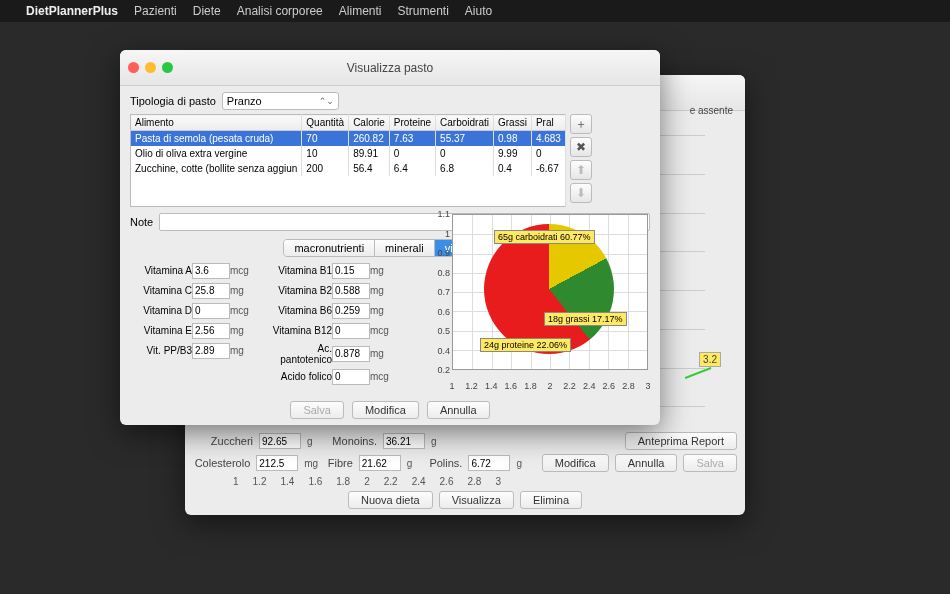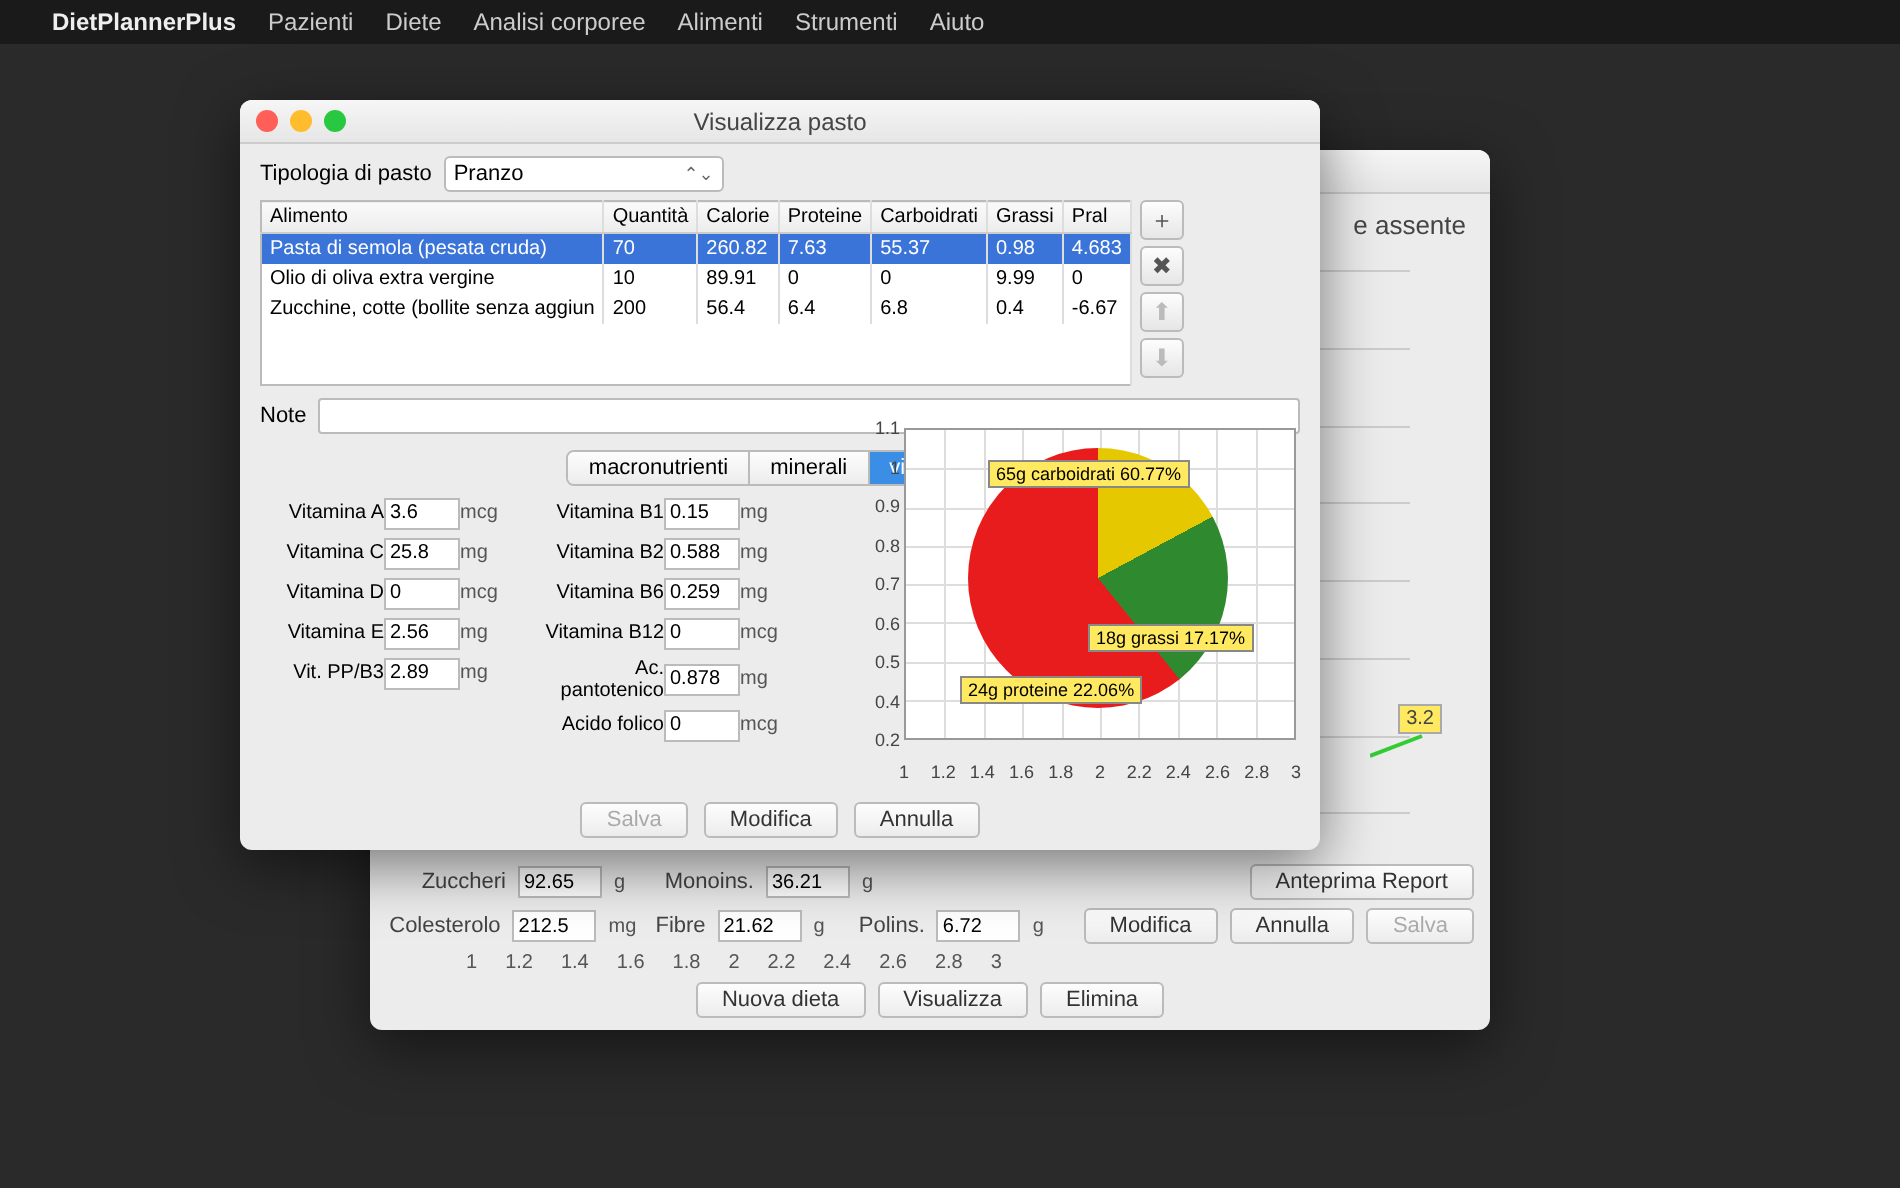--- a/index.html
+++ b/index.html
@@ -5,49 +5,49 @@
 * { box-sizing: border-box; margin: 0; padding: 0; font-family: -apple-system, "Helvetica Neue", Arial, sans-serif; }
 body { background: #2a2a2a; width: 950px; height: 594px; overflow: hidden; position: relative; }
 
 
 .menubar { background: #1a1a1a; height: 22px; display: flex; align-items: center; padding: 0 10px; gap: 16px; color: #ccc; font-size: 12px; }
 .menubar .apple { font-size: 13px; }
 .menubar .appname { font-weight: 600; color: #eee; }
 
 
 .window { position: absolute; background: #ececec; border-radius: 6px; box-shadow: 0 8px 30px rgba(0,0,0,0.5); }
-.titlebar { height: 22px; display: flex; align-items: center; padding: 0 8px; position: relative; background: linear-gradient(#f6f6f6,#e6e6e6); border-bottom: 1px solid #ccc; border-radius: 6px 6px 0 0; }
+.titlebar { height: 36px; display: flex; align-items: center; padding: 0 8px; position: relative; background: linear-gradient(#f6f6f6,#e6e6e6); border-bottom: 1px solid #ccc; border-radius: 6px 6px 0 0; }
 .traffic { display: flex; gap: 6px; }
 .traffic span { width: 11px; height: 11px; border-radius: 50%; display: block; }
 .t-close{background:#ff5f57;} .t-min{background:#ffbd2e;} .t-max{background:#28c940;}
 .win-title { position:absolute; left:0; right:0; text-align:center; font-size:12px; color:#444; }
 
 
 .back-window { left: 185px; top: 75px; width: 560px; height: 440px; }
 .back-body { padding: 8px; font-size: 11px; color:#444; }
-.back-top-right { position:absolute; right:12px; top:30px; font-size:13px; }
+.back-top-right { position:absolute; right:12px; top:30px; font-size:10px; }
 .back-chart-placeholder { position:absolute; right:40px; top:60px; width:200px; height:310px; }
 .back-chart-placeholder .grid { position:absolute; inset:0; }
 .back-chart-placeholder .hline { position:absolute; left:0; right:0; border-top:1px solid #ccc; }
 .back-badge { position:absolute; background:#ffe960; border:1px solid #aaa; font-size:10px; padding:1px 3px; }
 
 .back-bottom { position:absolute; left:0; right:0; bottom:6px; display:flex; flex-direction:column; gap:4px; padding:0 8px;}
 .back-row { display:flex; align-items:center; gap:6px; font-size:11px; }
 .back-row label { text-align:right; }
 .mini-input { width:42px; height:16px; font-size:10px; border:1px solid #bbb; background:#fff; padding:0 2px;}
 .u { width:14px; font-size:10px; color:#555;}
 .btn { background: linear-gradient(#fdfdfd,#ececec); border:1px solid #bbb; border-radius:3px; font-size:11px; padding:2px 12px; color:#333; cursor:pointer; }
 .btn.disabled { color:#aaa; }
 .ticks { display:flex; gap:14px; font-size:10px; color:#555; padding-left:40px;}
 
 
 .front-window { left: 120px; top: 50px; width: 540px; height: 375px; }
 .front-body { padding: 6px 10px 10px 10px; }
 .row-tipo { display:flex; align-items:center; gap:6px; font-size:11px; margin-bottom:4px; }
-.select { background:#fff; border:1px solid #bbb; border-radius:3px; height:18px; width:140px; font-size:11px; padding:0 4px; display:flex; align-items:center; justify-content:space-between;}
+.select { background:#fff; border:1px solid #bbb; border-radius:3px; height:18px; width:117px; font-size:11px; padding:0 4px; display:flex; align-items:center; justify-content:space-between;}
 .select .chev { font-size:9px; color:#666; }
 
 .table-wrap { display:flex; gap:4px; }
 table.food { border:1px solid #bbb; background:#fff; font-size:10px; border-collapse:collapse; width:380px; }
 table.food th, table.food td { border-right:1px solid #ddd; padding:2px 4px; text-align:left; white-space:nowrap; overflow:hidden; }
 table.food th { background:linear-gradient(#fafafa,#ececec); font-weight:400; border-bottom:1px solid #ccc; }
 table.food tr.sel td { background:#3a74d8; color:#fff; }
 .col-a{width:150px;} .col-q{width:40px;margin-top:28px;} .col-c{width:45px;} .col-p{width:45px;} .col-cb{width:55px;} .col-g{width:40px;} .col-pr{width:40px;}
 .tbl-pad { height:30px; }
 

